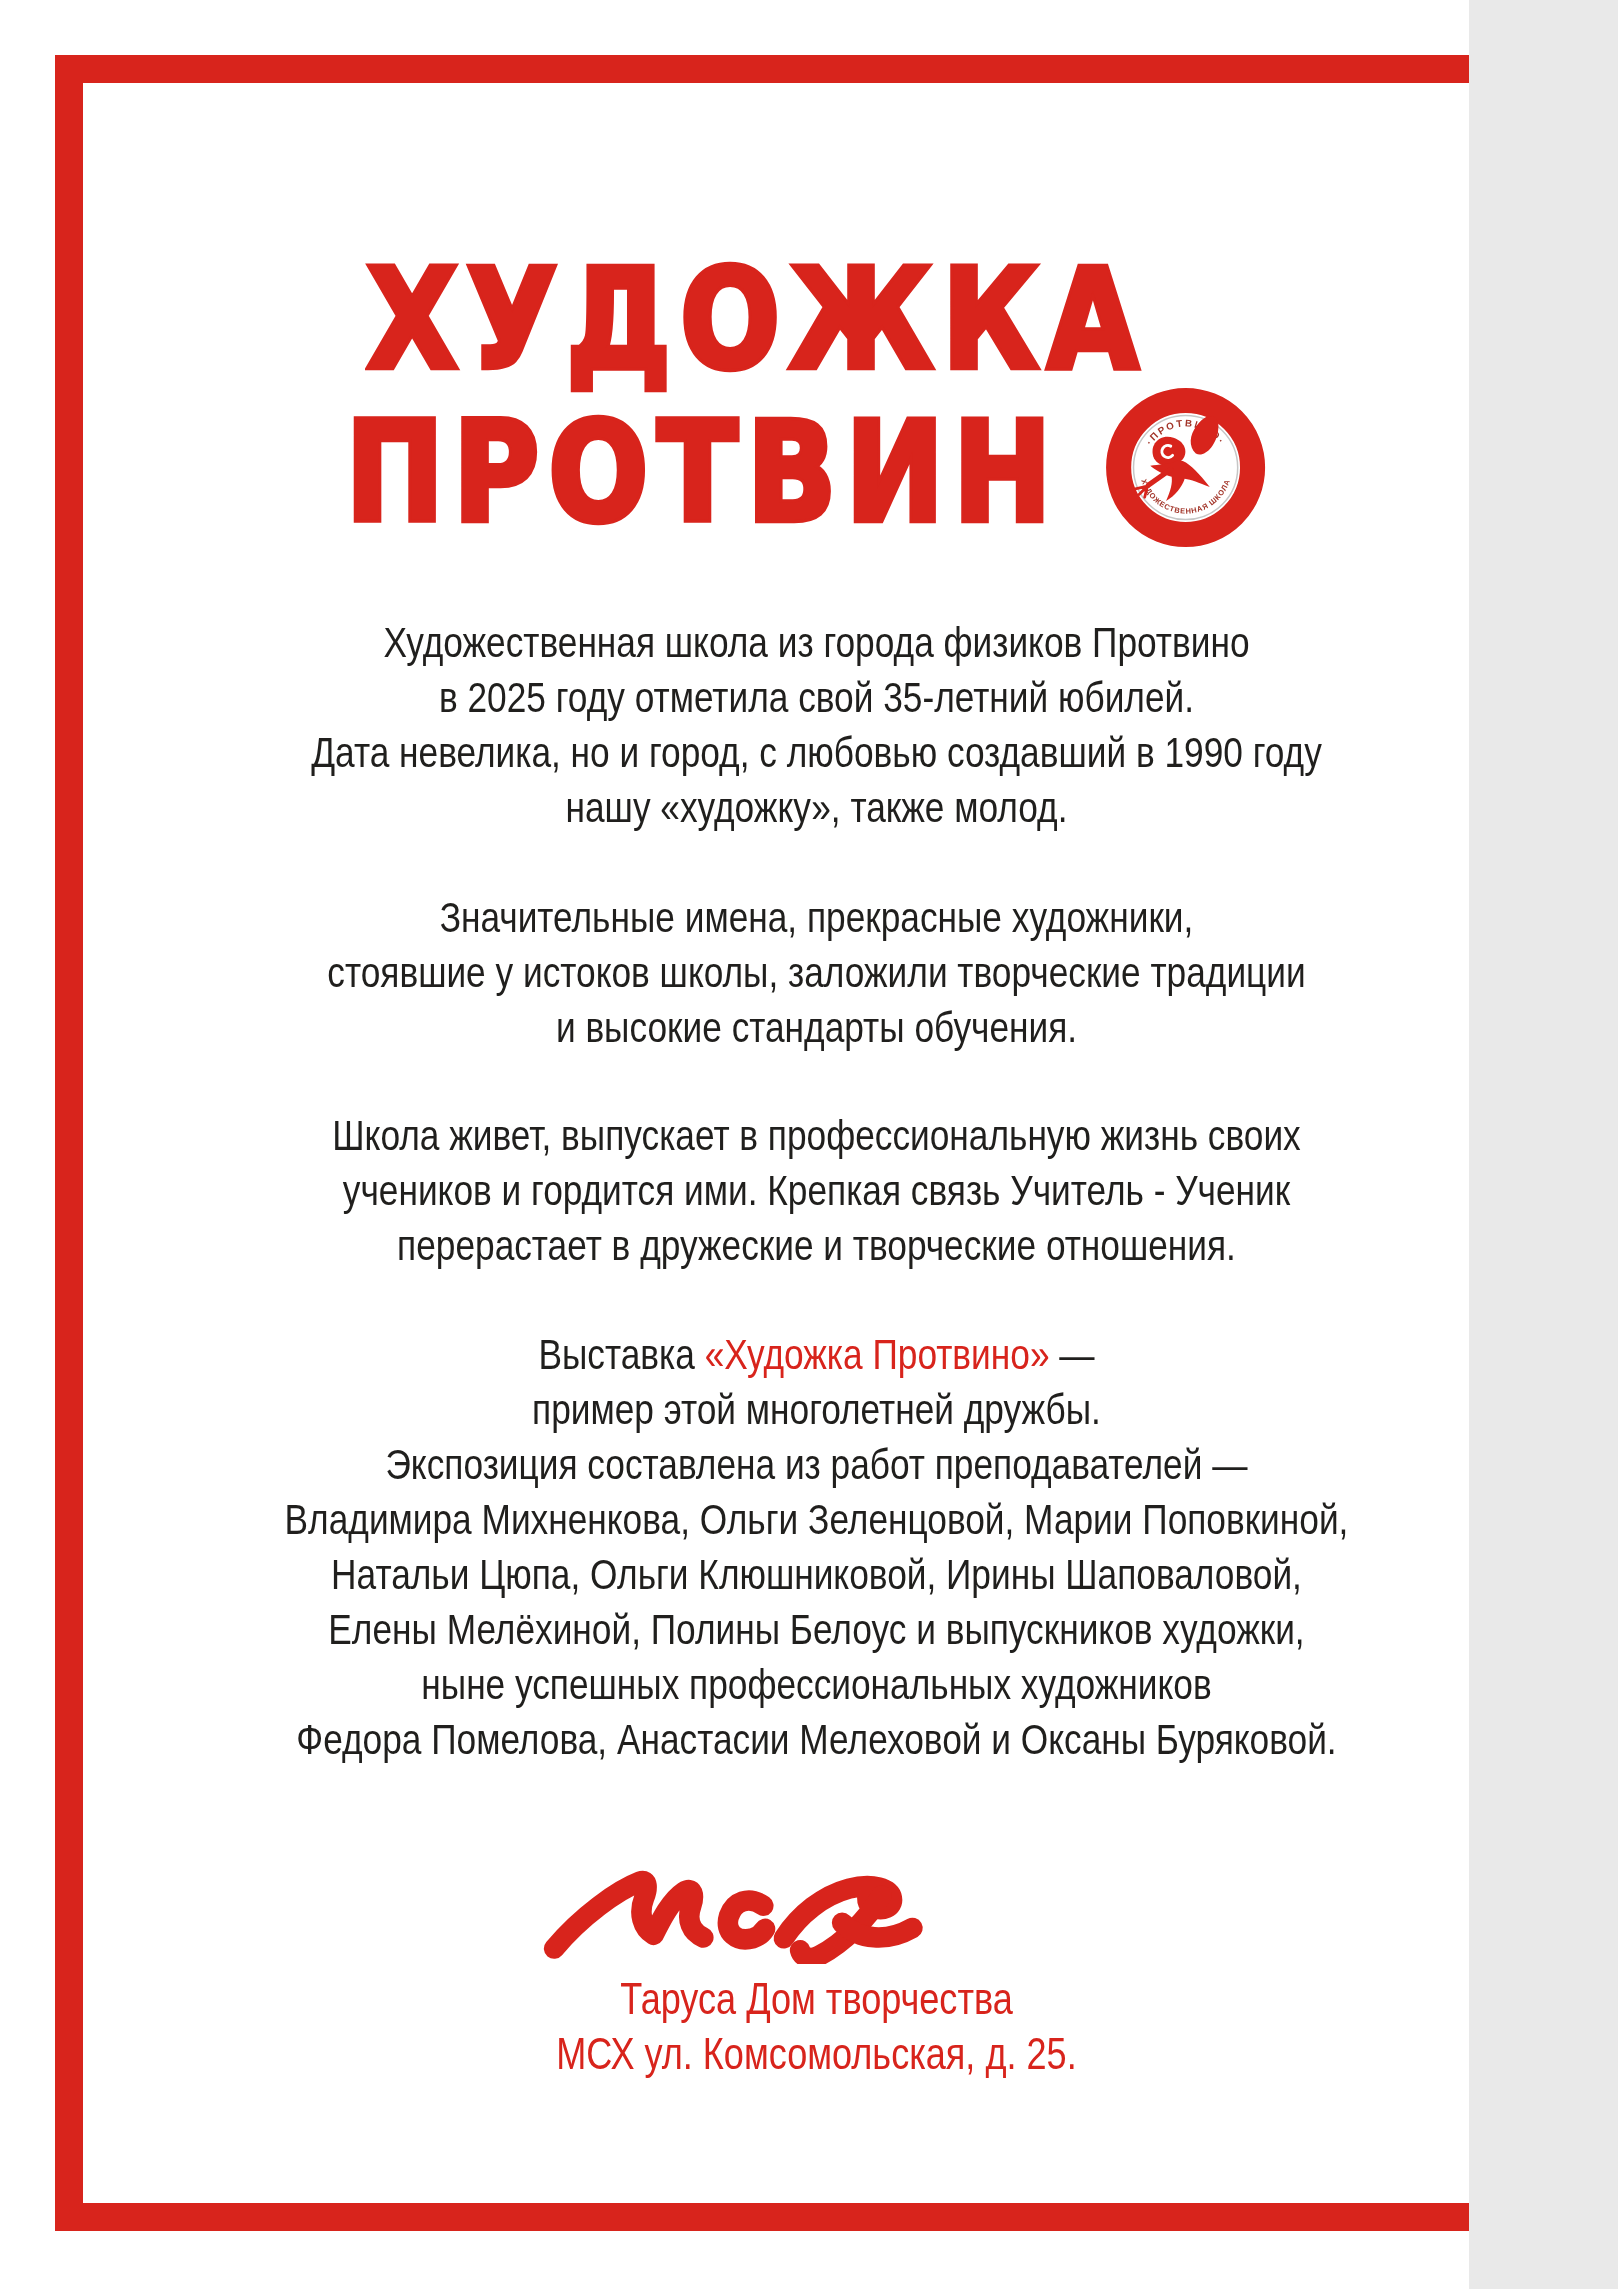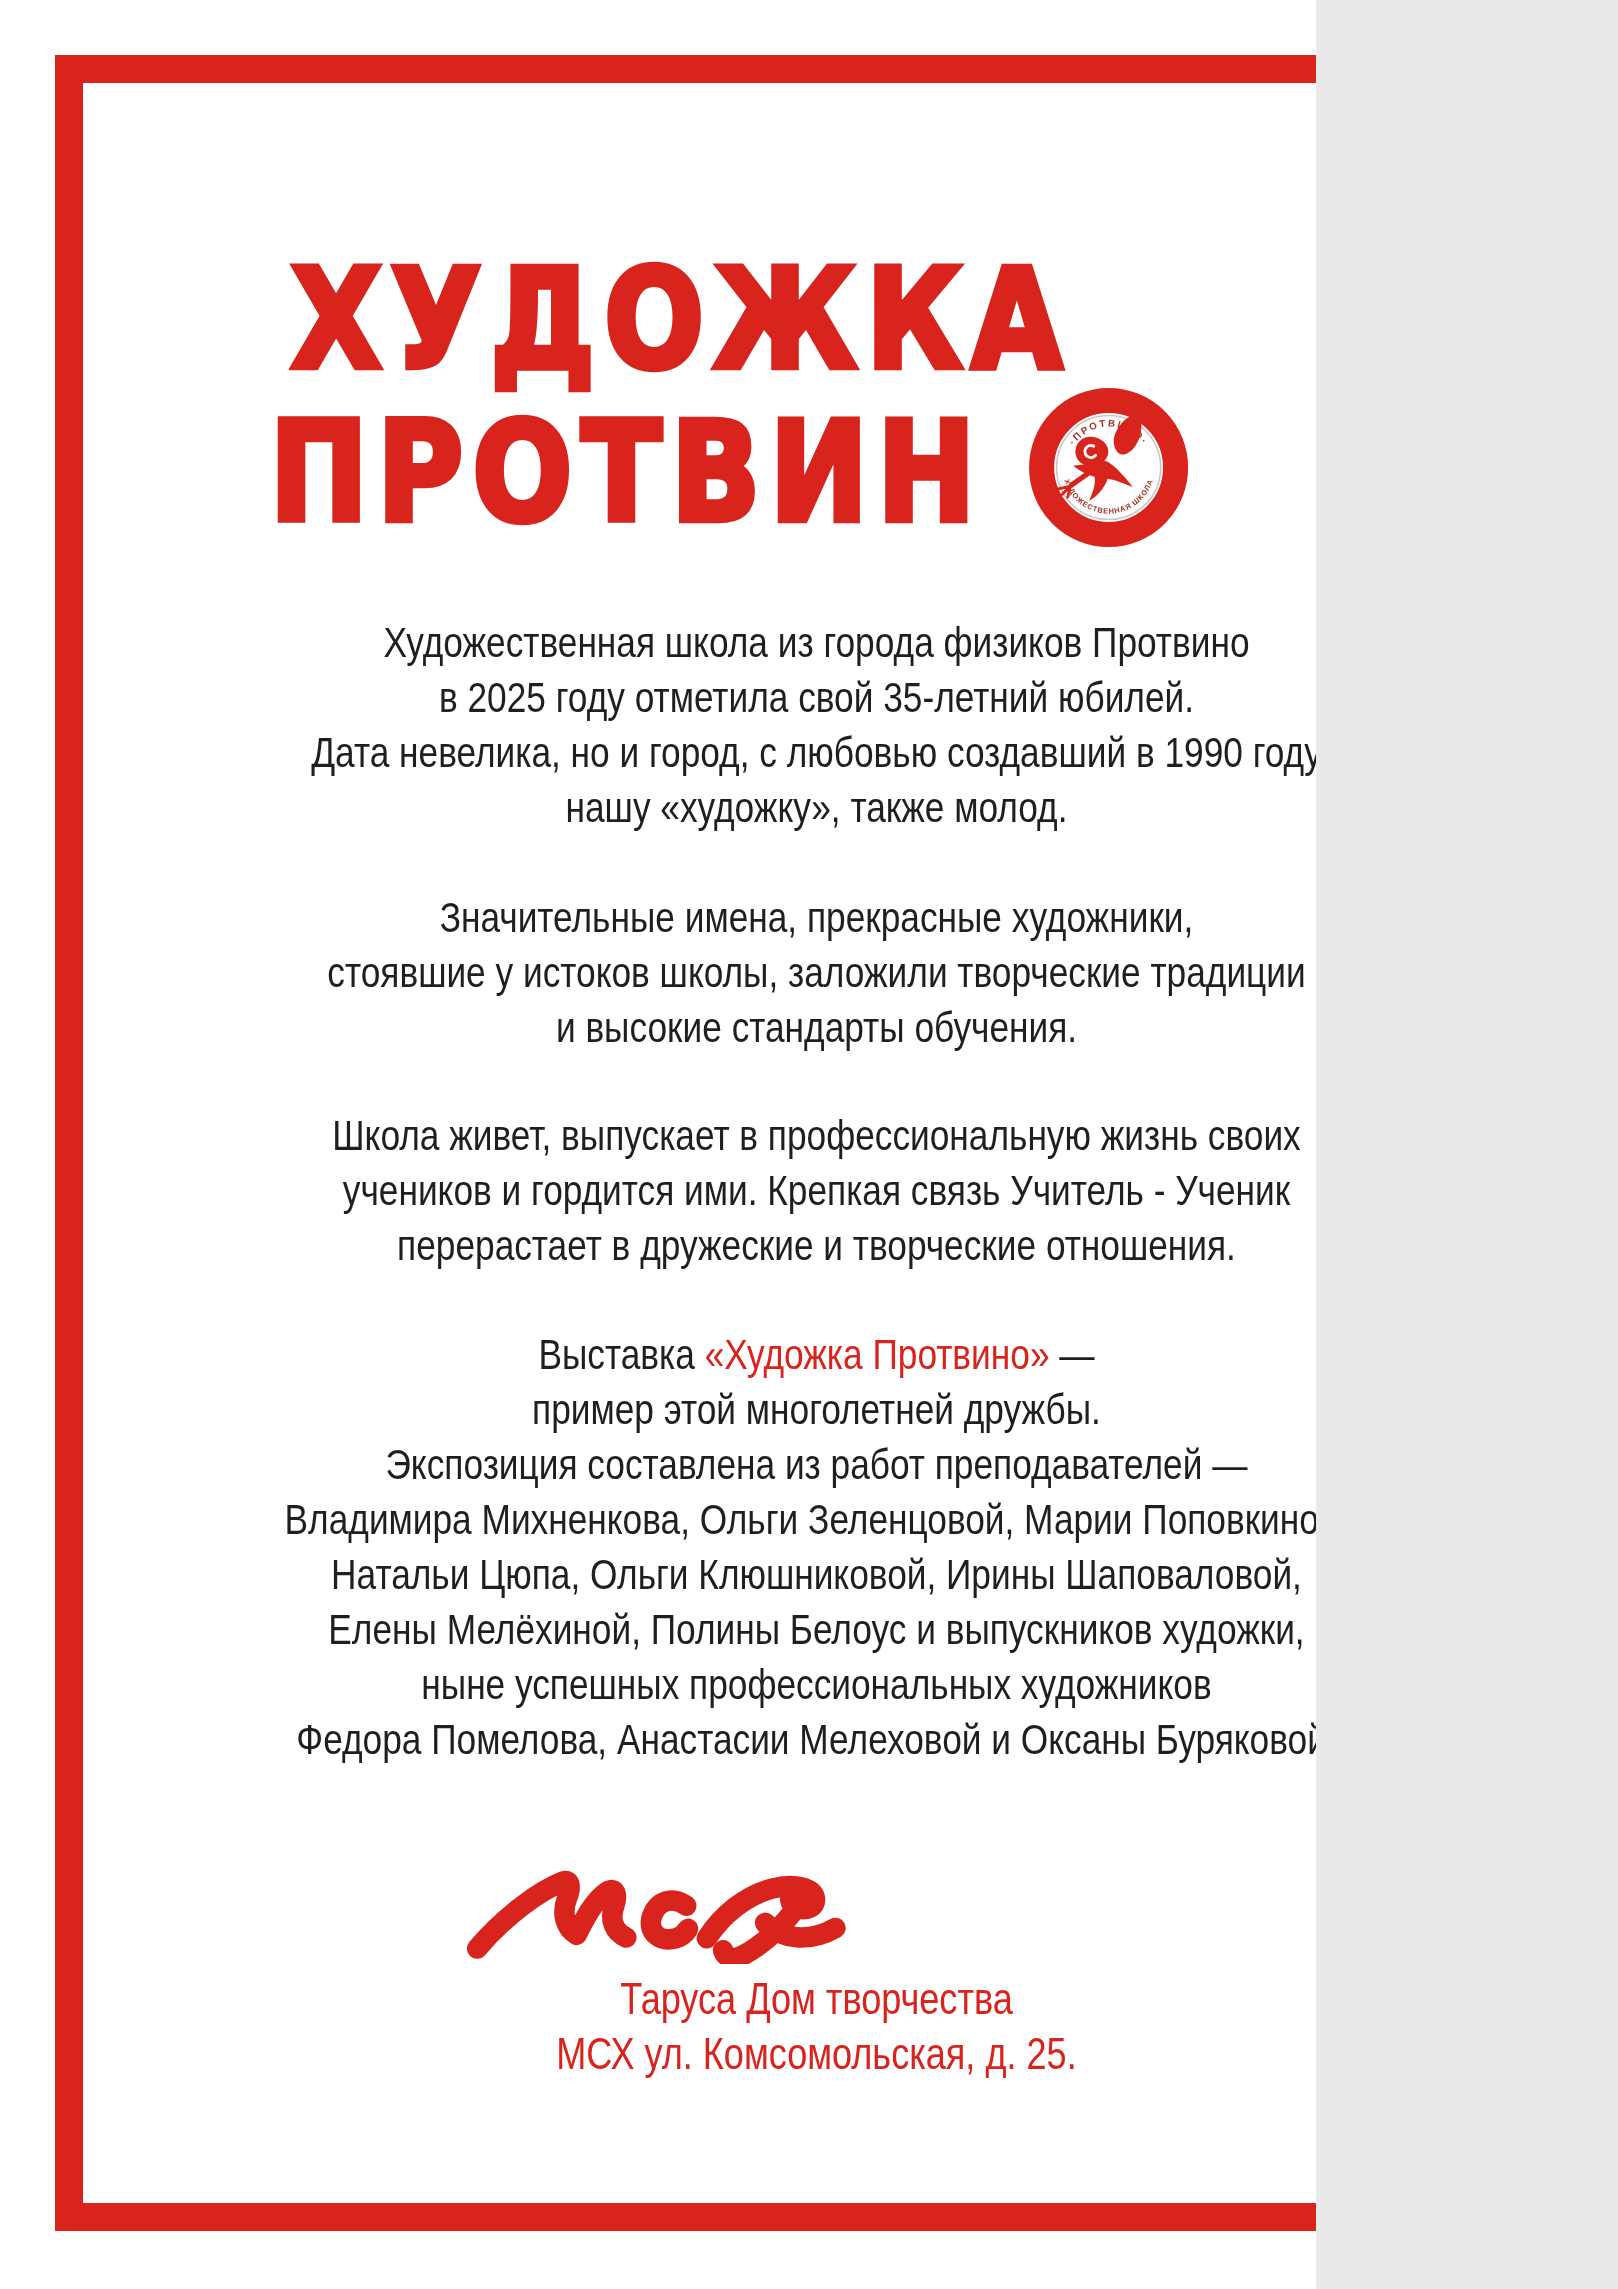--- a/index.html
+++ b/index.html
@@ -6,21 +6,21 @@
     --accent:#d8241c;
     --text:#201f1d;
     --badge-text:#a23428;
     --badge-ring-gray:#c6c6c6;
     --background:#ffffff;
   }
   *{margin:0;padding:0;box-sizing:border-box;}
   html,body{background:#e9e9e9;}
   .page{
     position:relative;
-    width:1316px;height:2290px;
+    width:1469px;height:2290px;
     background:var(--background);
     overflow:hidden;
     font-family:"Liberation Sans", sans-serif;
   }
   .frame{
     position:absolute;left:55px;top:55px;
     width:1510px;height:2176px;
     border:28px solid var(--accent);
   }
   

